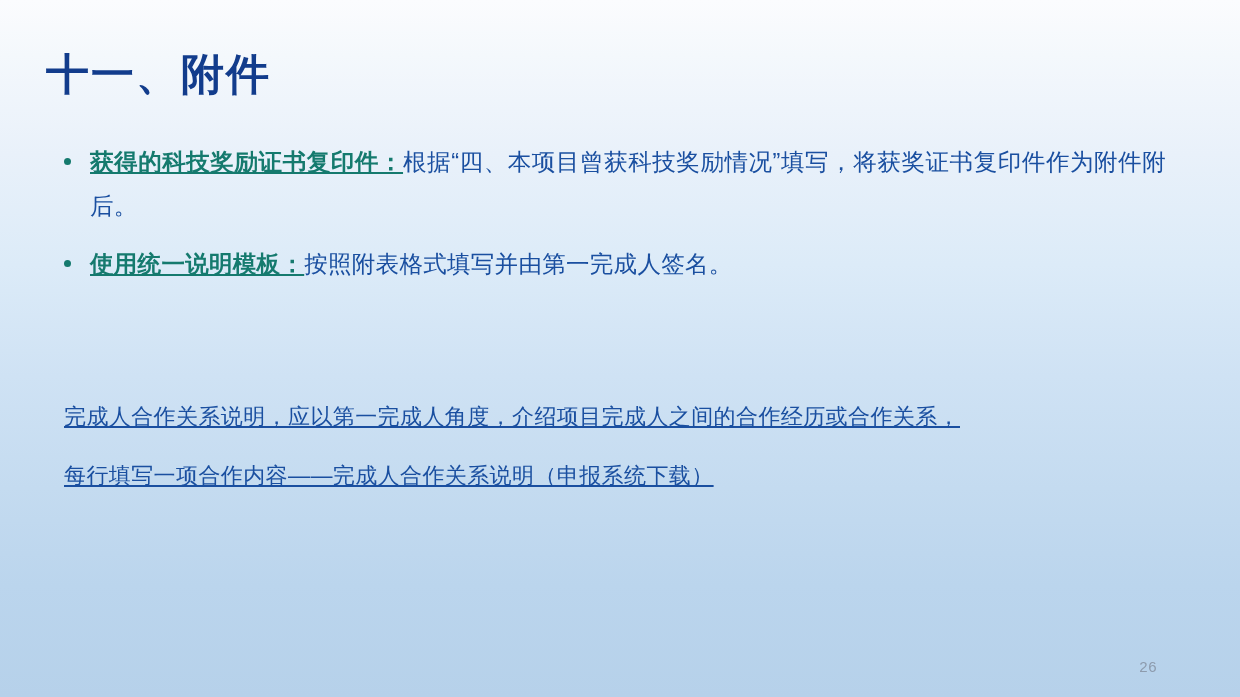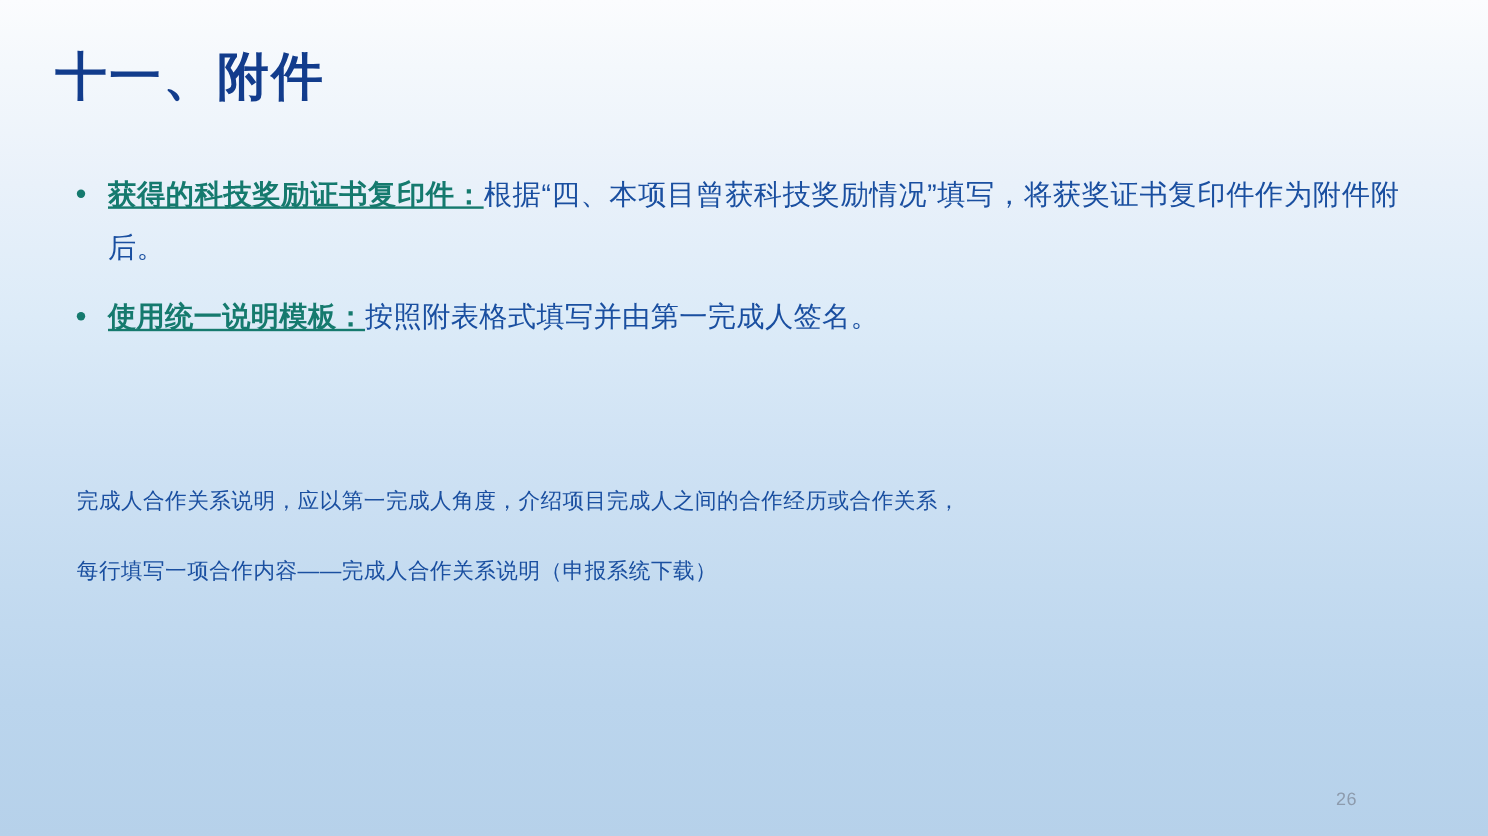--- a/index.html
+++ b/index.html
@@ -26,21 +26,21 @@
         #c4dbf0 70%,
         #bbd5ed 84%,
         #b6d1ea 100%);
     overflow: hidden;
   }
 
   
   .slide-title {
     position: absolute;
     left: 46px;
-    top: 39px;
+    top: 49px;
     font-size: 43px;
     font-weight: bold;
     color: #123c8c;
     letter-spacing: 2px;
     line-height: 1.2;
     white-space: nowrap;
   }
 
   
   .bullets {
@@ -78,32 +78,33 @@
   }
 
   
   .paragraphs {
     position: absolute;
     left: 64px;
     top: 402px;
     width: 1120px;
   }
   .para-line {
-    font-size: 18px;
+    font-size: 22px;
     line-height: 30px;
     color: #1a4fa0;
     margin-bottom: 29px;
     letter-spacing: 0.4px;
     white-space: nowrap;
+    text-decoration: underline;
   }
 
   
   .page-number {
     position: absolute;
-    right: 109px;
+    right: 83px;
     bottom: 22px;
     font-size: 15px;
     color: #8d9bad;
     letter-spacing: 0.5px;
   }
 </style>
 </head>
 <body>
 
 <div class="slide">

